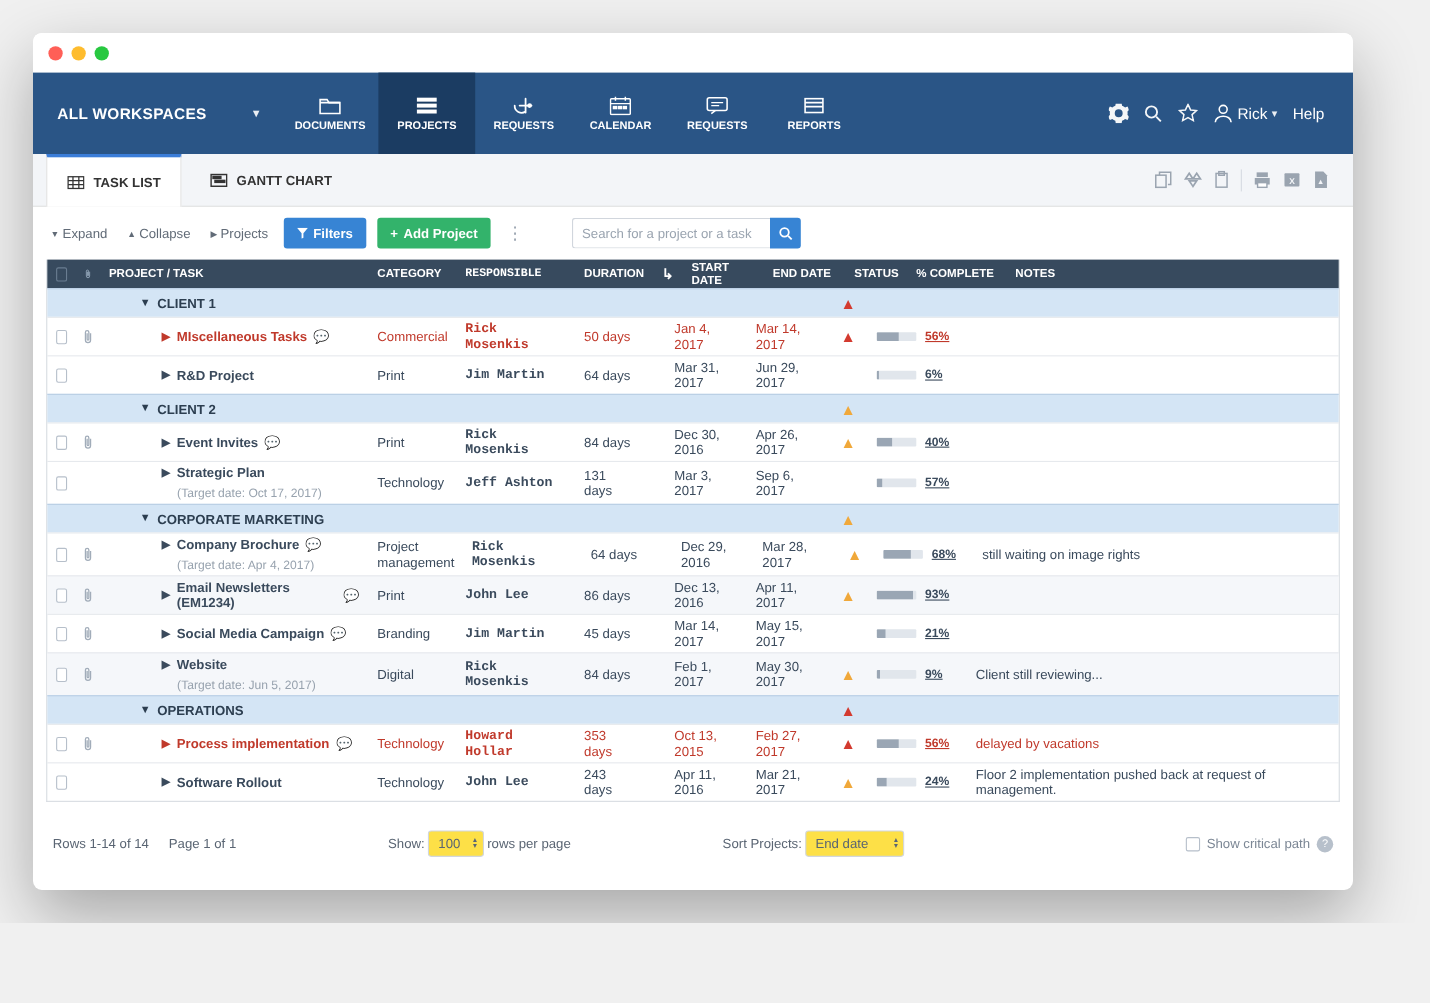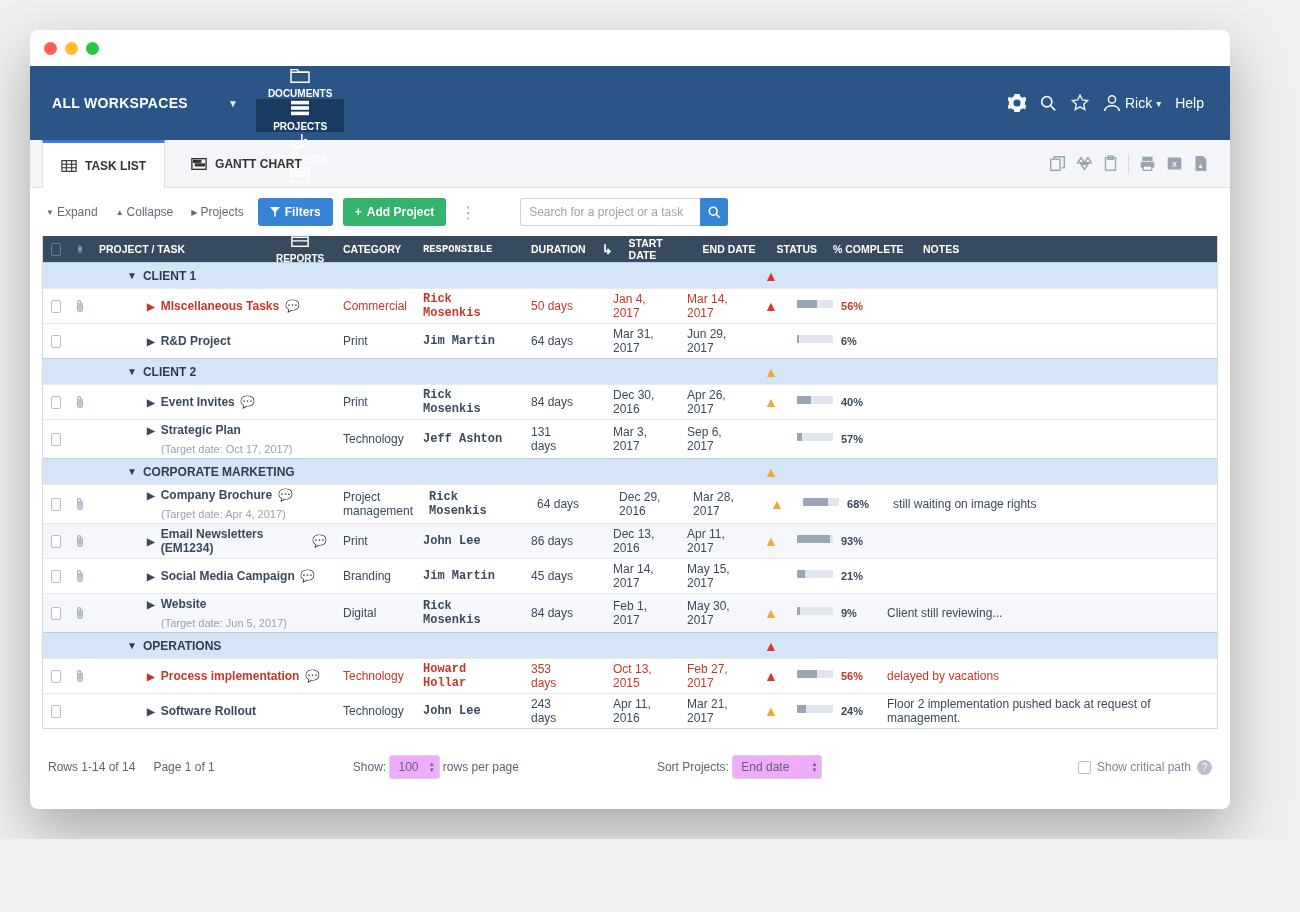--- a/index.html
+++ b/index.html
@@ -41,21 +41,21 @@
   display: flex;
   align-items: center;
   padding: 0 18px 0 22px;
   font-weight: 600;
   font-size: 14px;
   letter-spacing: 0.3px;
   gap: 40px;
   cursor: pointer;
 }
 .caret-down { font-size: 10px; opacity: 0.9; }
-.nav { display: flex; flex-direction: column; }
+.nav { display: flex; }
 .nav-item {
   width: 88px;
   display: flex;
   flex-direction: column;
   align-items: center;
   justify-content: center;
   gap: 4px;
   font-size: 10px;
   font-weight: 600;
   cursor: pointer;
@@ -219,39 +219,39 @@
 .task-row .task-main { display: flex; align-items: center; gap: 6px; font-weight: 700;}
 .task-row .target { font-size: 11px; color: #97a2ae; padding-left: 14px;}
 .task-row.critical, .task-row.critical .col-start, .task-row.critical .col-end, .task-row.critical .col-dur, .task-row.critical .col-cat, .task-row.critical .col-resp, .task-row.critical .col-task .name, .task-row.critical .col-notes { color: #c0392b; }
 .expand { color: inherit; font-size: 10px;}
 .chat-ic { color: #c8d0da; font-size: 12px; }
 .checkbox { width: 13px; height: 13px; border: 1px solid #b6bfca; border-radius: 2px; background: #fff; }
 .clip { color: #a1acb9; font-size: 12px; }
 .warn-red, .warn-yellow { font-size: 14px; }
 .warn-red { color: #d33a2f; }
 .warn-yellow { color: #f0a83a; }
-.progress-wrap { display: flex; gap: 8px; width: 100%;}
+.progress-wrap { display: flex; align-items: center; gap: 8px; width: 100%; text-decoration: underline;}
 .progress-bar { width: 36px; height: 8px; background: #e1e6ec; border-radius: 1px; overflow: hidden;}
 .progress-fill { height: 100%; background: #9aa6b4; }
 .pct { font-weight: 600; font-size: 11px;}
 
 .footer {
   display: flex;
   align-items: center;
   padding: 10px 18px 30px;
   font-size: 12px;
   color: #5a6573;
   gap: 18px;
 }
 .footer .select {
   border: 1px solid #d1d6dd;
   border-radius: 3px;
   height: 24px;
   padding: 0 20px 0 8px;
-  background: #f0abfc;
+  background: #fde047;
   display: inline-flex;
   align-items: center;
   position: relative;
   cursor: pointer;
 }
 .footer .select::after { content: "▴\A▾"; white-space: pre; font-size: 7px; line-height: 6px; position: absolute; right: 5px;}
 .footer-right { margin-left: auto; display: flex; align-items: center; gap: 6px; color: #7c8795;}
 .qmark { width:15px;height:15px;border-radius:50%;background:#b7c0cb;color:#fff;display:inline-flex;align-items:center;justify-content:center;font-size:10px;}
 svg { display: block; }
 </style>

